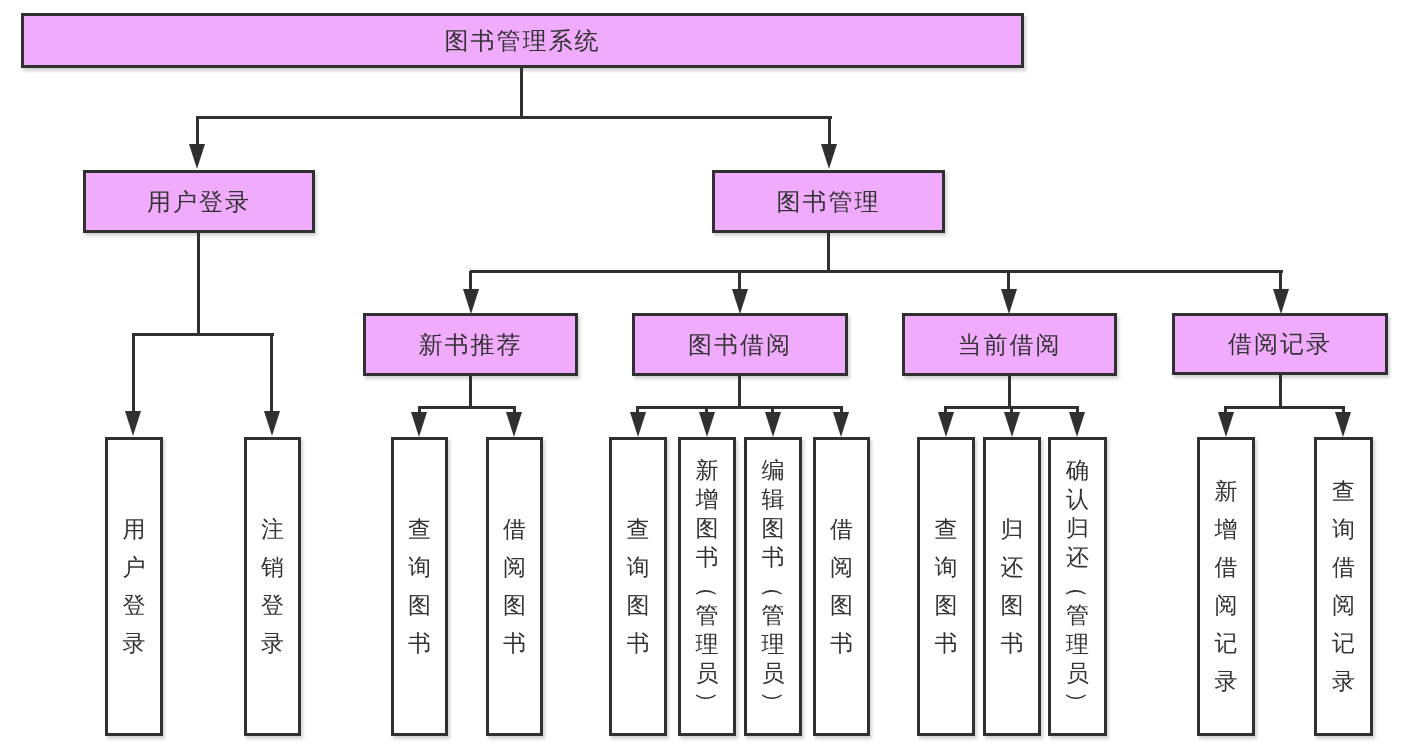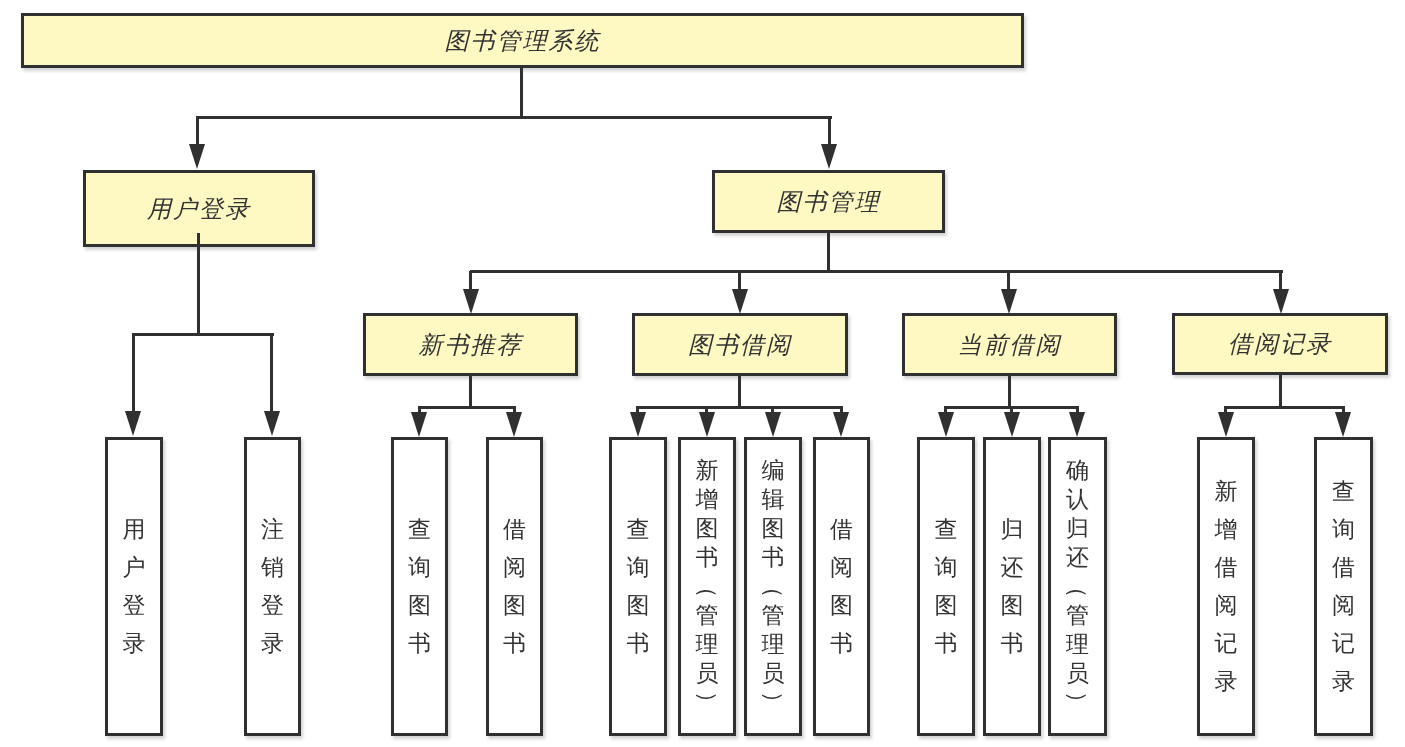--- a/index.html
+++ b/index.html
@@ -1,25 +1,24 @@
 <!DOCTYPE html>
 <html><head>
 <meta charset="utf-8">
 <style>
   html,body{margin:0;padding:0;background:#ffffff;}
   .stage{
     position:relative;width:1405px;height:747px;background:#ffffff;overflow:hidden;
     font-family:"Liberation Sans","DejaVu Sans",sans-serif;color:#333333;
   }
   .hbox{
-    position:absolute;box-sizing:border-box;background:#fef9c3;
+    position:absolute;box-sizing:border-box;background:#f0abfc;
     border:3px solid #303030;display:flex;align-items:center;justify-content:center;
     font-size:24px;letter-spacing:2px;color:#333333;
     box-shadow:2px 3px 3px rgba(130,130,130,0.35);
-    font-style:italic;
   }
   .vbox{
     position:absolute;box-sizing:border-box;background:#ffffff;
     border:3px solid #303030;display:flex;flex-direction:column;
     align-items:center;justify-content:center;
     box-shadow:2px 3px 3px rgba(130,130,130,0.35);
   }
   .vchar{
     display:flex;align-items:center;justify-content:center;
     font-size:23px;color:#333333;line-height:1;
@@ -36,21 +35,21 @@
     color:#aeaeae;letter-spacing:1px;white-space:nowrap;
   }
 </style>
 </head>
 <body>
 
 <div class="stage">
 
   <div class="hbox" style="left:21px;top:13px;width:1003px;height:55px;">图书管理系统</div>
 
-  <div class="hbox" style="left:83px;top:170px;width:232px;height:77px;">用户登录</div>
+  <div class="hbox" style="left:83px;top:170px;width:232px;height:63px;">用户登录</div>
   <div class="hbox" style="left:712px;top:170px;width:233px;height:63px;">图书管理</div>
 
   <div class="hbox" style="left:632px;top:313px;width:216px;height:63px;">图书借阅</div>
   <div class="hbox" style="left:363px;top:313px;width:215px;height:63px;">新书推荐</div>
   <div class="hbox" style="left:1172px;top:313px;width:216px;height:62px;">借阅记录</div>
   <div class="hbox" style="left:902px;top:313px;width:215px;height:63px;">当前借阅</div>
 
   <div class="vbox" style="left:105px;top:437px;width:58px;height:299px;">
       <div class="vchar" style="height: 38px;">用</div>
       <div class="vchar" style="height: 38px;">户</div>

